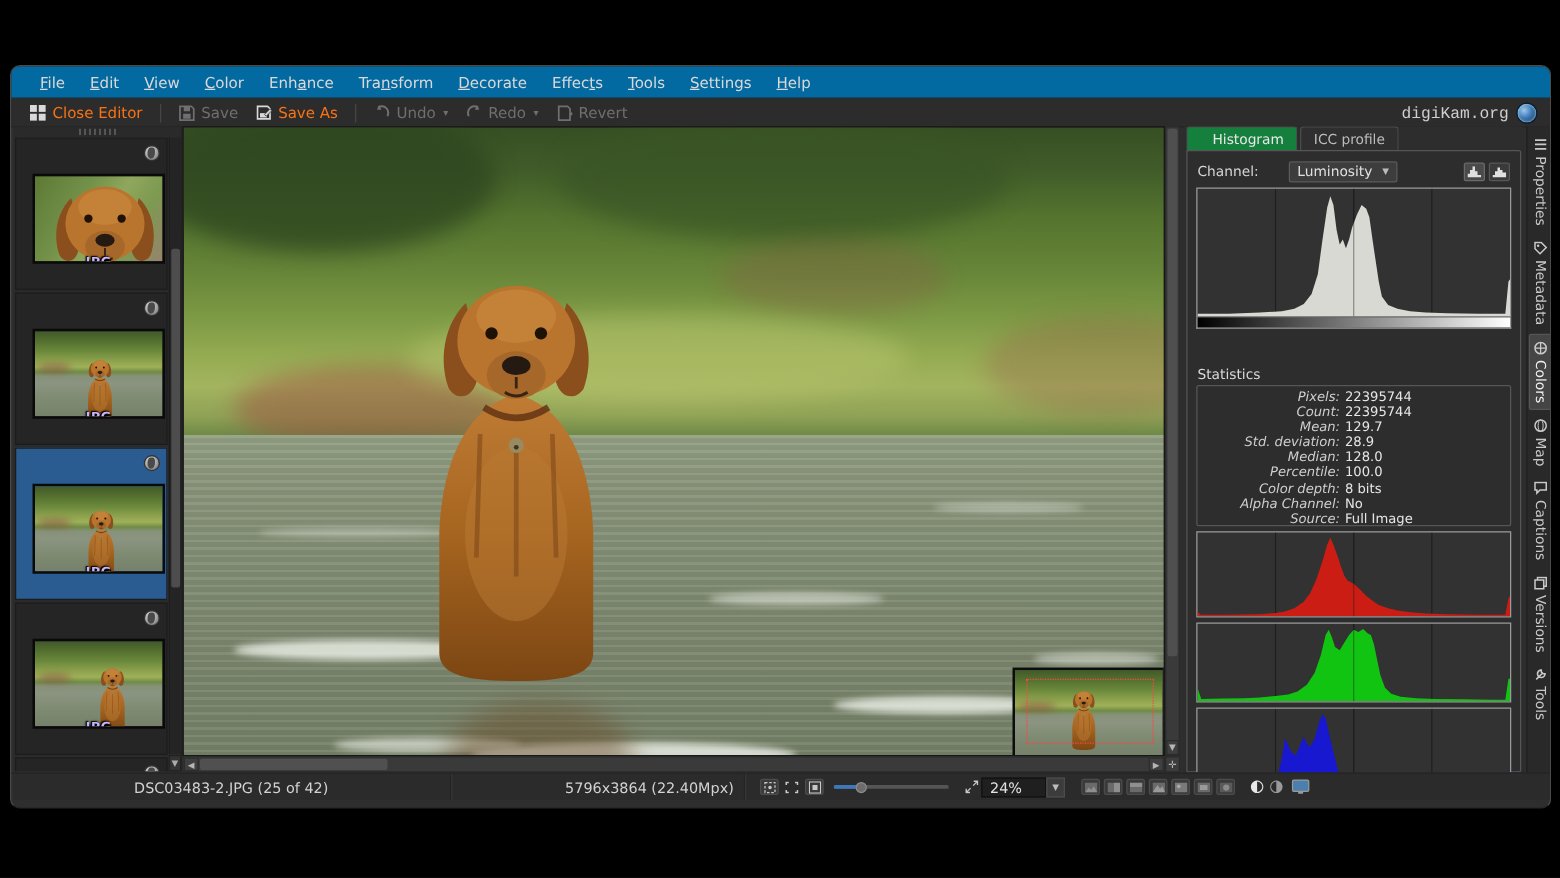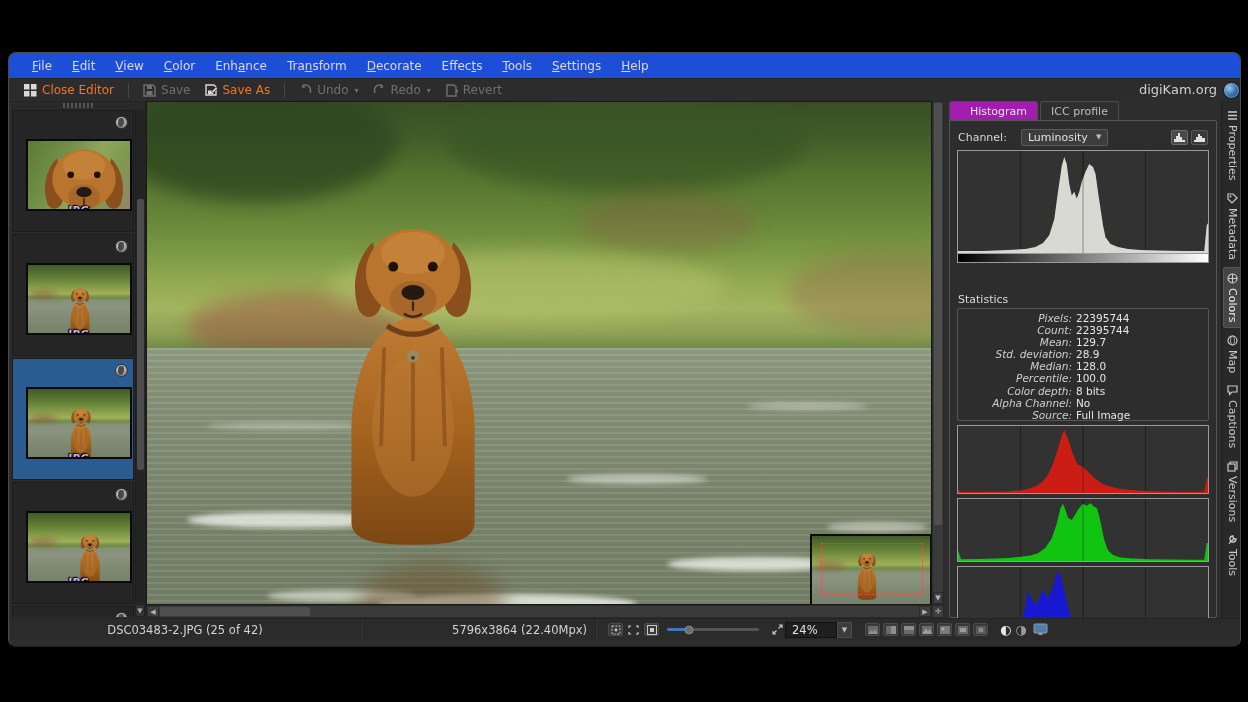--- a/index.html
+++ b/index.html
@@ -2,33 +2,33 @@
 <html><head>
 <meta charset="utf-8">
 <style>
   html,body{margin:0;padding:0;background:#000;width:1248px;height:702px;overflow:hidden;
     font-family:"DejaVu Sans","Liberation Sans",sans-serif;-webkit-font-smoothing:antialiased;}
   *{box-sizing:border-box;}
   .win{position:absolute;left:8px;top:52px;width:1233px;height:595px;background:#2e2e2e;
     border:1px solid #4a4a4a;border-bottom-color:#222;border-radius:8px;overflow:hidden;
     box-shadow:0 2px 8px rgba(0,0,0,.8);}
   
-  .menubar{position:absolute;left:0;top:0;right:0;height:26px;background:#1d4ed8;
+  .menubar{position:absolute;left:0;top:0;right:0;height:26px;background:#0369a1;
     display:flex;align-items:center;padding-left:14px;gap:2px;border-bottom:1px solid #262626;}
   .menu-item{color:#d9d9d9;font-size:12px;padding:4px 9px;border-radius:3px;cursor:default;}
   .menu-item u{text-decoration:underline;}
   
   .toolbar{position:absolute;left:0;top:26px;right:0;height:23px;background:#2c2c2c;
     display:flex;align-items:center;padding-left:8px;font-size:12px;border-bottom:1px solid #252525;}
   .tbtn{display:flex;align-items:center;gap:5px;color:#f97316;padding:2px 7px;border-radius:3px;}
   .tbtn.disabled{color:#6f6f6f;}
   .tbtn svg{display:block;}
   .tsep{width:1px;height:15px;background:#454545;margin:0 7px;}
   .tcaret{font-size:8px;color:#6f6f6f;margin-left:1px;}
-  .brand{margin-left:auto;display:flex;align-items:flex-start;gap:6px;color:#cfcfcf;font-size:13px;}
+  .brand{margin-left:auto;display:flex;align-items:center;gap:6px;color:#cfcfcf;font-size:13px;padding-right:10px;font-family:Liberation Mono, monospace;}
   .brand-logo{width:17px;height:17px;border-radius:50%;
     background:radial-gradient(circle at 35% 35%, #9fc7ee 0%, #3c78b4 45%, #16324f 100%);
     border:1px solid #0c1d30;box-shadow:inset 0 0 2px #dff;}
   
   .thumbbar{position:absolute;left:2px;top:49px;width:135px;bottom:29px;background:#2a2a2a;
     border-right:1px solid #222;}
   .grip{position:absolute;left:50%;top:1px;transform:translateX(-50%);width:30px;height:5px;
     background:repeating-linear-gradient(90deg,#555 0 2px,transparent 2px 4px);}
   .cells{position:absolute;left:0;top:8px;right:10px;bottom:0;overflow:hidden;}
   .cell{position:relative;height:122px;background:#252525;border:1px solid #1c1c1c;margin:0 1px 2px 1px;}
@@ -74,23 +74,23 @@
   .corner-pan{position:absolute;left:923px;top:552px;width:12px;height:13px;background:#3c3c3c;border:1px solid #2a2a2a;
     color:#b5b5b5;font-size:8px;display:flex;align-items:center;justify-content:center;}
   
   .navbox{position:absolute;left:663px;top:432px;width:122px;height:72px;border:2px solid #0d0d0d;overflow:hidden;}
   .navsel{position:absolute;left:9px;top:7px;right:7px;bottom:9px;border:1px dotted #ff4444;}
   
   .rpanel{position:absolute;left:938px;top:48px;width:272px;height:517px;background:#2d2d2d;overflow:hidden;font-size:11px;color:#d6d6d6;}
   .rtabs{position:absolute;left:2px;top:0;display:flex;gap:2px;}
   .rtab{padding:3px 10px 4px 10px;background:#2f2f2f;border:1px solid #4c4c4c;border-bottom:none;
     border-radius:3px 3px 0 0;color:#bdbdbd;font-size:11px;}
-  .rtab.active{background:#a21caf;color:#e8e8e8;padding-left:20px;}
+  .rtab.active{background:#15803d;color:#e8e8e8;padding-left:20px;}
   .rbox{position:absolute;left:2px;top:19px;right:2px;bottom:0;border:1px solid #565656;border-radius:2px;background:#2d2d2d;}
-  .chan-row{position:absolute;left:8px;top:7px;right:8px;height:18px;display:flex;align-items:center;gap:14px;}
+  .chan-row{position:absolute;left:8px;top:7px;right:8px;height:18px;display:flex;align-items:center;gap:24px;}
   .combo{background:#3d3d3d;border:1px solid #5a5a5a;border-radius:2px;padding:1px 6px;display:flex;align-items:center;gap:8px;color:#e0e0e0;}
   .combo .car{font-size:7px;color:#bbb;}
   .scalebtns{margin-left:auto;display:flex;gap:3px;}
   .sbtn{width:17px;height:15px;background:#3a3a3a;border:1px solid #575757;border-radius:2px;display:flex;align-items:center;justify-content:center;}
   .sbtn.pressed{background:#4a4a4a;border-color:#6a6a6a;}
   .histbox{position:absolute;left:7px;right:7px;background:#323232;border:1px solid #9a9a9a;}
   .histbox svg{position:absolute;inset:0;width:100%;height:100%;}
   .gradstrip{position:absolute;left:7px;right:7px;top:133px;height:9px;border:1px solid #9a9a9a;border-top:none;
     background:linear-gradient(90deg,#000 0%,#fff 100%);}
   .range-row{position:absolute;left:8px;top:150px;right:8px;height:18px;display:flex;align-items:center;gap:8px;}

